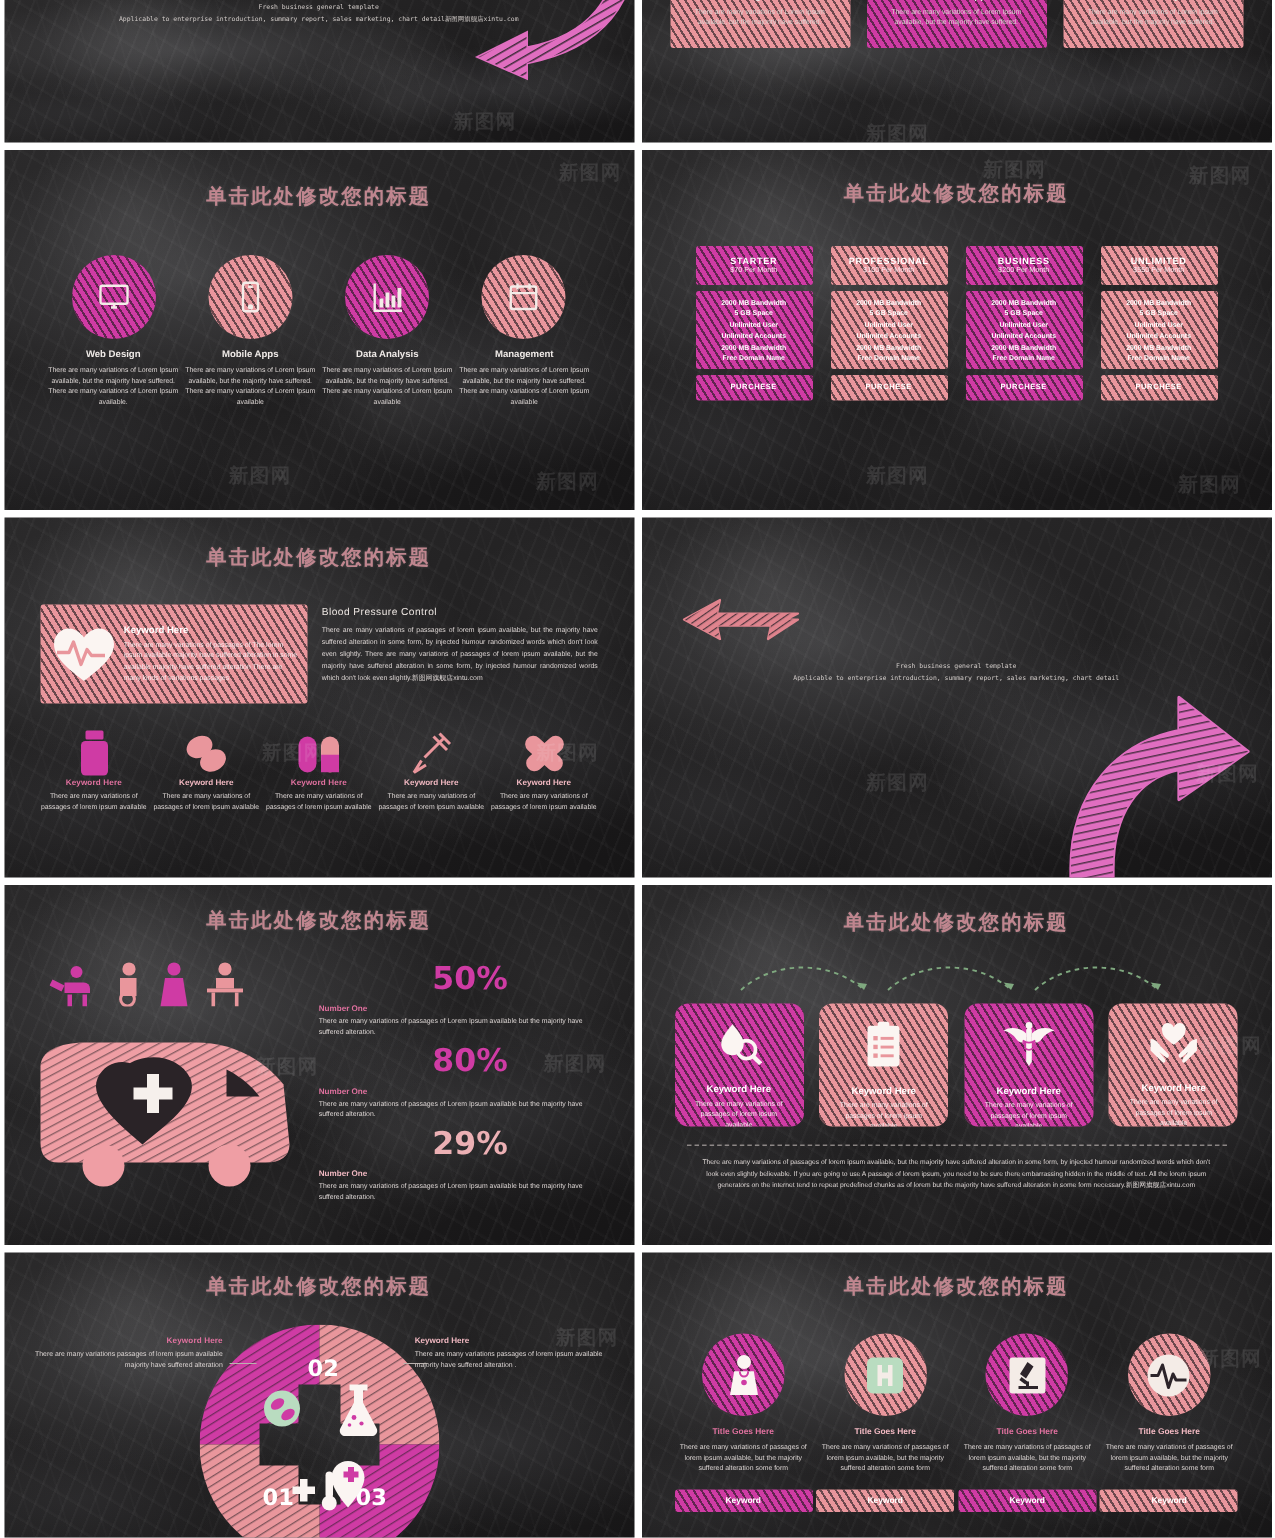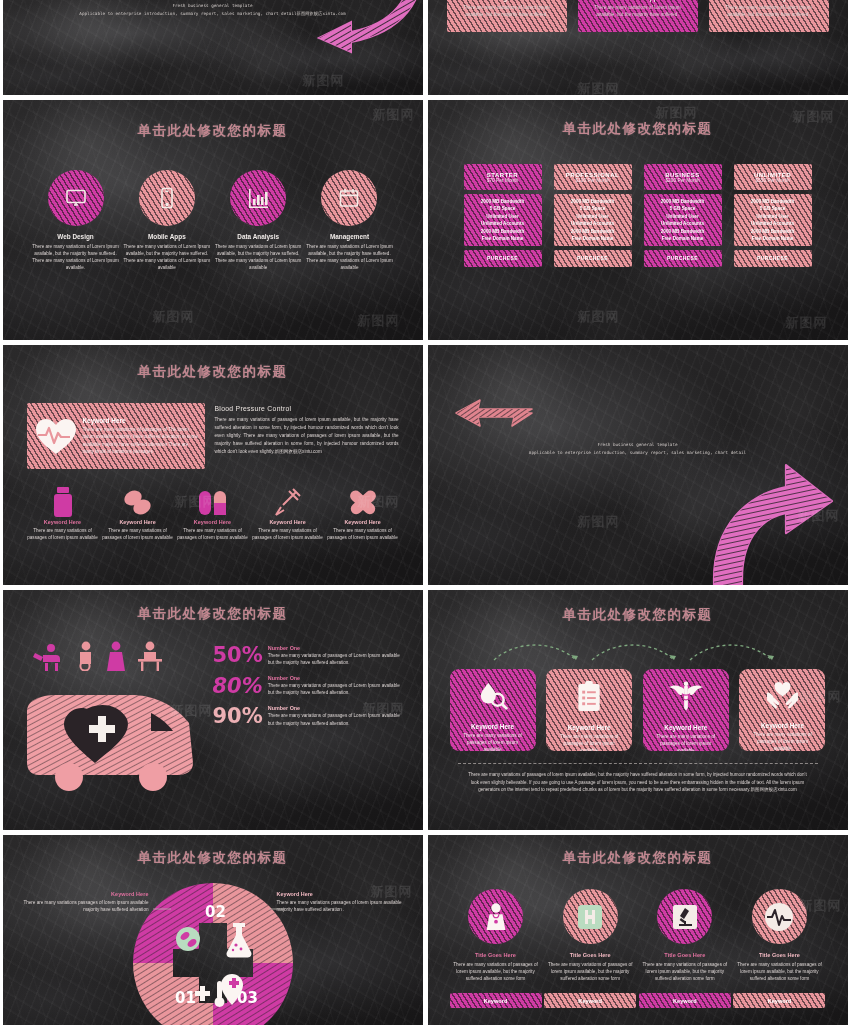--- a/index.html
+++ b/index.html
@@ -102,21 +102,21 @@
        align-items:center;justify-content:center; }
   .pn{ color:#fff; font-size:6px; font-weight:700; letter-spacing:.5px;}
   .pp{ color:#fdeaf2; font-size:4.8px; }
   .pb{ margin-top:4px; border-radius:2px; padding:5px 0; display:flex;flex-direction:column;
        align-items:center; gap:2.4px; }
   .pb span{ color:#fff; font-size:4.6px; font-weight:700; }
   .pf{ margin-top:4px; height:17px; border-radius:2px; display:flex;align-items:center;justify-content:center; }
   .pf span{ color:#fff; font-size:5px; font-weight:700; letter-spacing:.4px; }
 
   
-  .pct{ display:flex; align-items:flex-end; gap:5px; margin-bottom:7px; }
+  .pct{ display:flex; align-items:center; gap:5px; margin-bottom:7px;flex-direction:column; }
   .pctn{ font-size:21px; font-weight:800; line-height:.95; width:62px; text-align:right;
          font-family:"DejaVu Sans", sans-serif; }
   .pctt{ padding-top:2px; }
 
   
   .bx{ width:86px; height:82px; border-radius:9px; display:flex; flex-direction:column;
        align-items:center; justify-content:flex-start; padding-top:12px; }
   .foot{ text-align:center; color:#ddd6d4; font-size:4.5px; line-height:1.7; }
 
   .dline{ border-top:1px dashed rgba(240,230,225,.5); }
@@ -482,28 +482,28 @@
 
         <div style="flex:1;padding-left:8px;padding-top:2px;">
           <div class="pct">
             <div class="pctn" style="color:#cf3ba4;">50%</div>
             <div class="pctt">
               <div style="font-size:5.4px;font-weight:700;color:#e0719f;">Number One</div>
               <div class="bd" style="margin-top:1px;">There are many variations of passages of Lorem Ipsum available but the majority have suffered alteration.</div>
             </div>
           </div>
           <div class="pct">
-            <div class="pctn" style="color:#cf3ba4;font-style:italic;">80%</div>
+            <div class="pctn" style="color:#cf3ba4;">80%</div>
             <div class="pctt">
               <div style="font-size:5.4px;font-weight:700;color:#e0719f;">Number One</div>
               <div class="bd" style="margin-top:1px;">There are many variations of passages of Lorem Ipsum available but the majority have suffered alteration.</div>
             </div>
           </div>
           <div class="pct">
-            <div class="pctn" style="color:#ecb0b4;">90%</div>
+            <div class="pctn" style="color:#ecb0b4;">29%</div>
             <div class="pctt">
               <div style="font-size:5.4px;font-weight:700;color:#f2b9c2;">Number One</div>
               <div class="bd" style="margin-top:1px;">There are many variations of passages of Lorem Ipsum available but the majority have suffered alteration.</div>
             </div>
           </div>
         </div>
       </div>
     </div>
     <div class="wm" style="left:168px;top:112px;">新图网</div>
     <div class="wm" style="left:360px;top:110px;">新图网</div>

